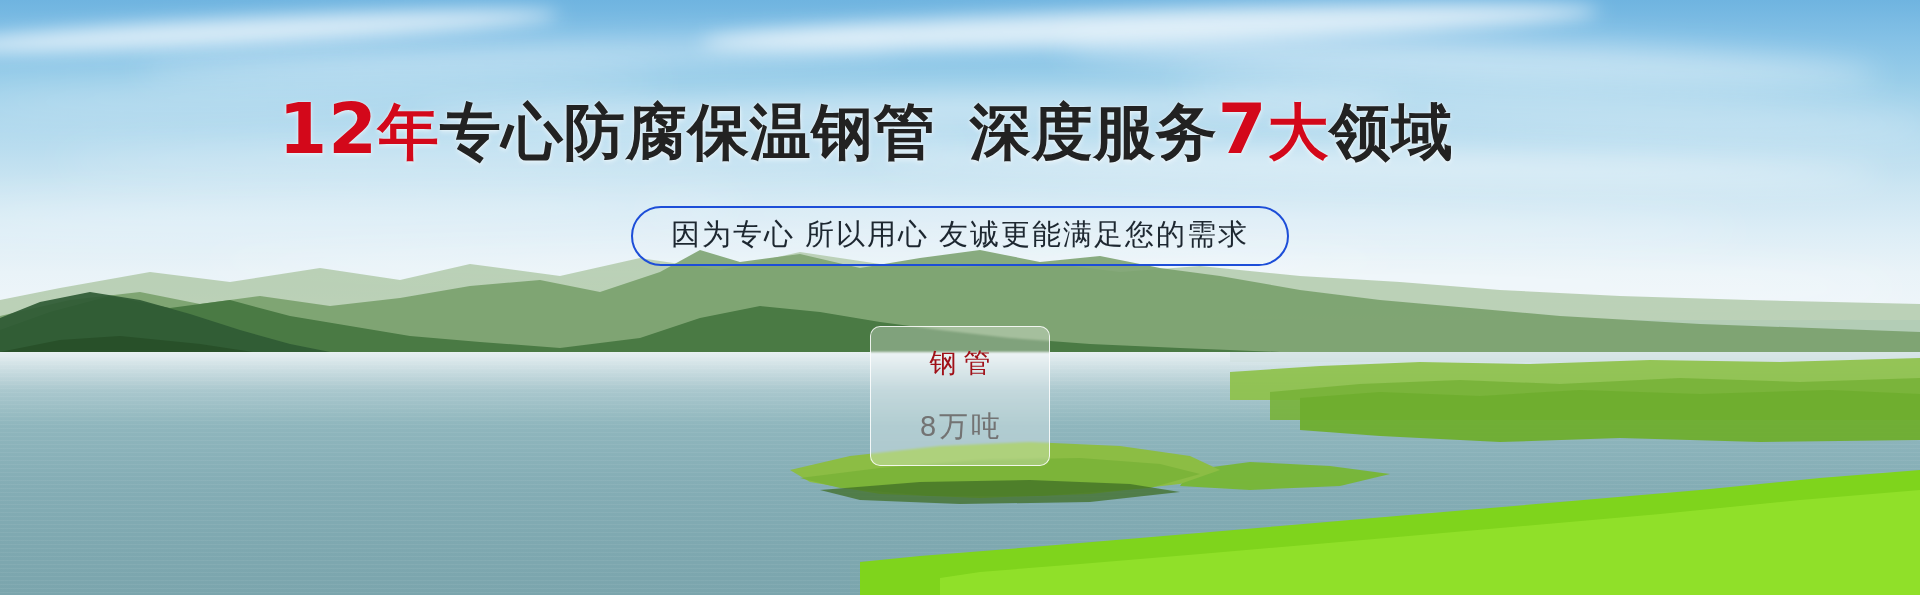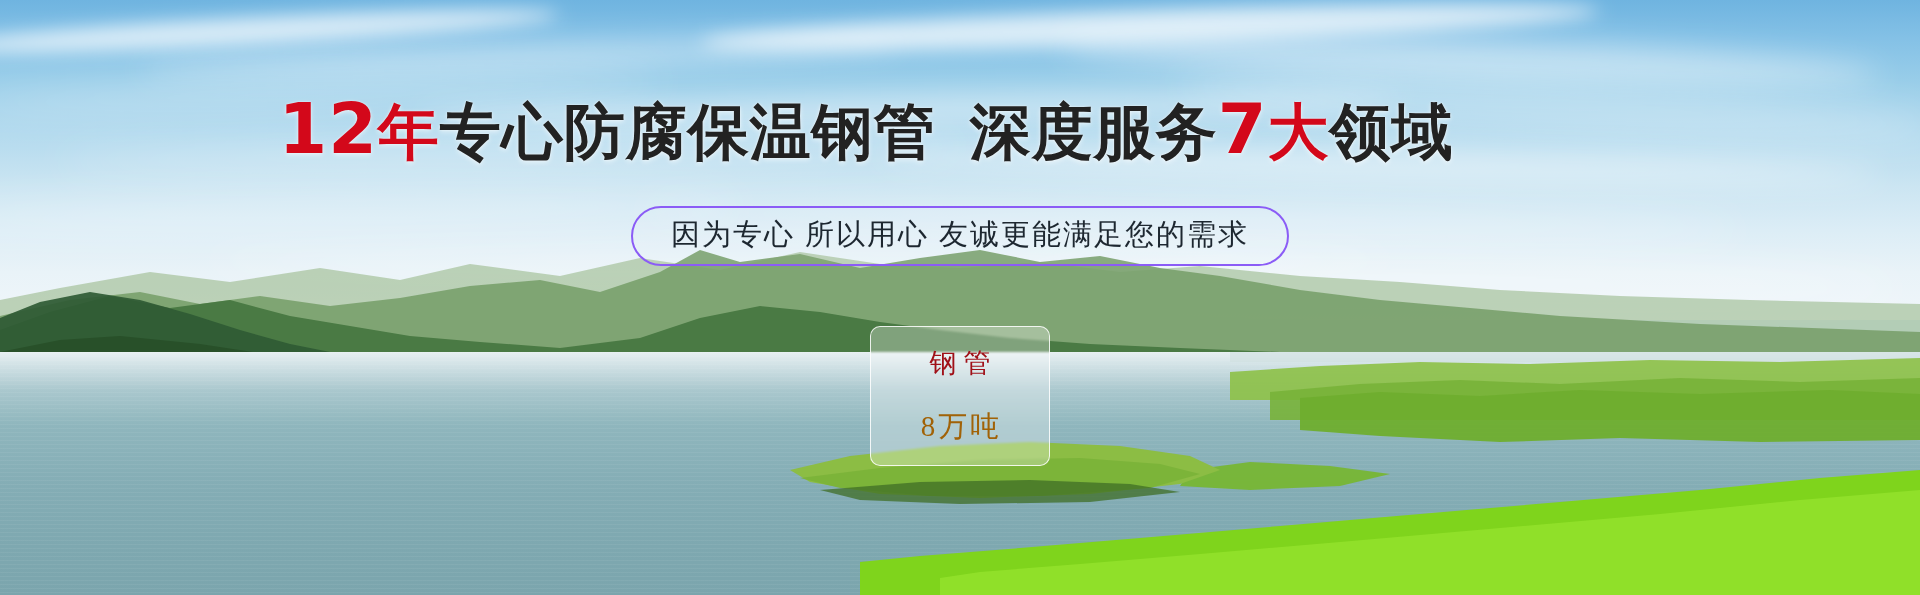--- a/index.html
+++ b/index.html
@@ -88,21 +88,21 @@
     font-weight:bold;
   }
   .headline .gap{ display:inline-block; width:34px; }
 
   .subtitle-wrap{
     position:absolute; top:206px; left:0; width:1920px;
     display:flex; justify-content:center;
   }
   .subtitle{
     display:inline-block;
-    border:2px solid #8b5cf6;
+    border:2px solid #1d4ed8;
     border-radius:30px;
     padding:7px 38px 9px 38px;
     font-size:29px;
     color:#1d2730;
     letter-spacing:2px;
     white-space:nowrap;
     background:rgba(255,255,255,0.04);
   }
 
   
@@ -120,23 +120,23 @@
     gap:26px;
     backdrop-filter:blur(1px);
   }
   .card-title{
     font-size:27px; color:#a01018; letter-spacing:7px;
     text-indent:7px;
     font-family:"Liberation Serif","DejaVu Serif",serif;
     font-weight:normal;
   }
   .card-value{
-    font-size:29px; color:#a16207; letter-spacing:3px;
+    font-size:29px; color:#737373; letter-spacing:3px;
     text-indent:3px;
-    font-family:Liberation Serif, serif;
+    font-family:Liberation Sans, sans-serif;
   }
   .card-value sup{ font-size:17px; vertical-align:super; letter-spacing:0; }
 </style>
 </head>
 <body>
 
 <div class="banner">
 
   <div class="sky">
     <div class="cloud" style="left:-60px;  top:18px;  width:620px; height:26px; transform:rotate(-3deg);"></div>

